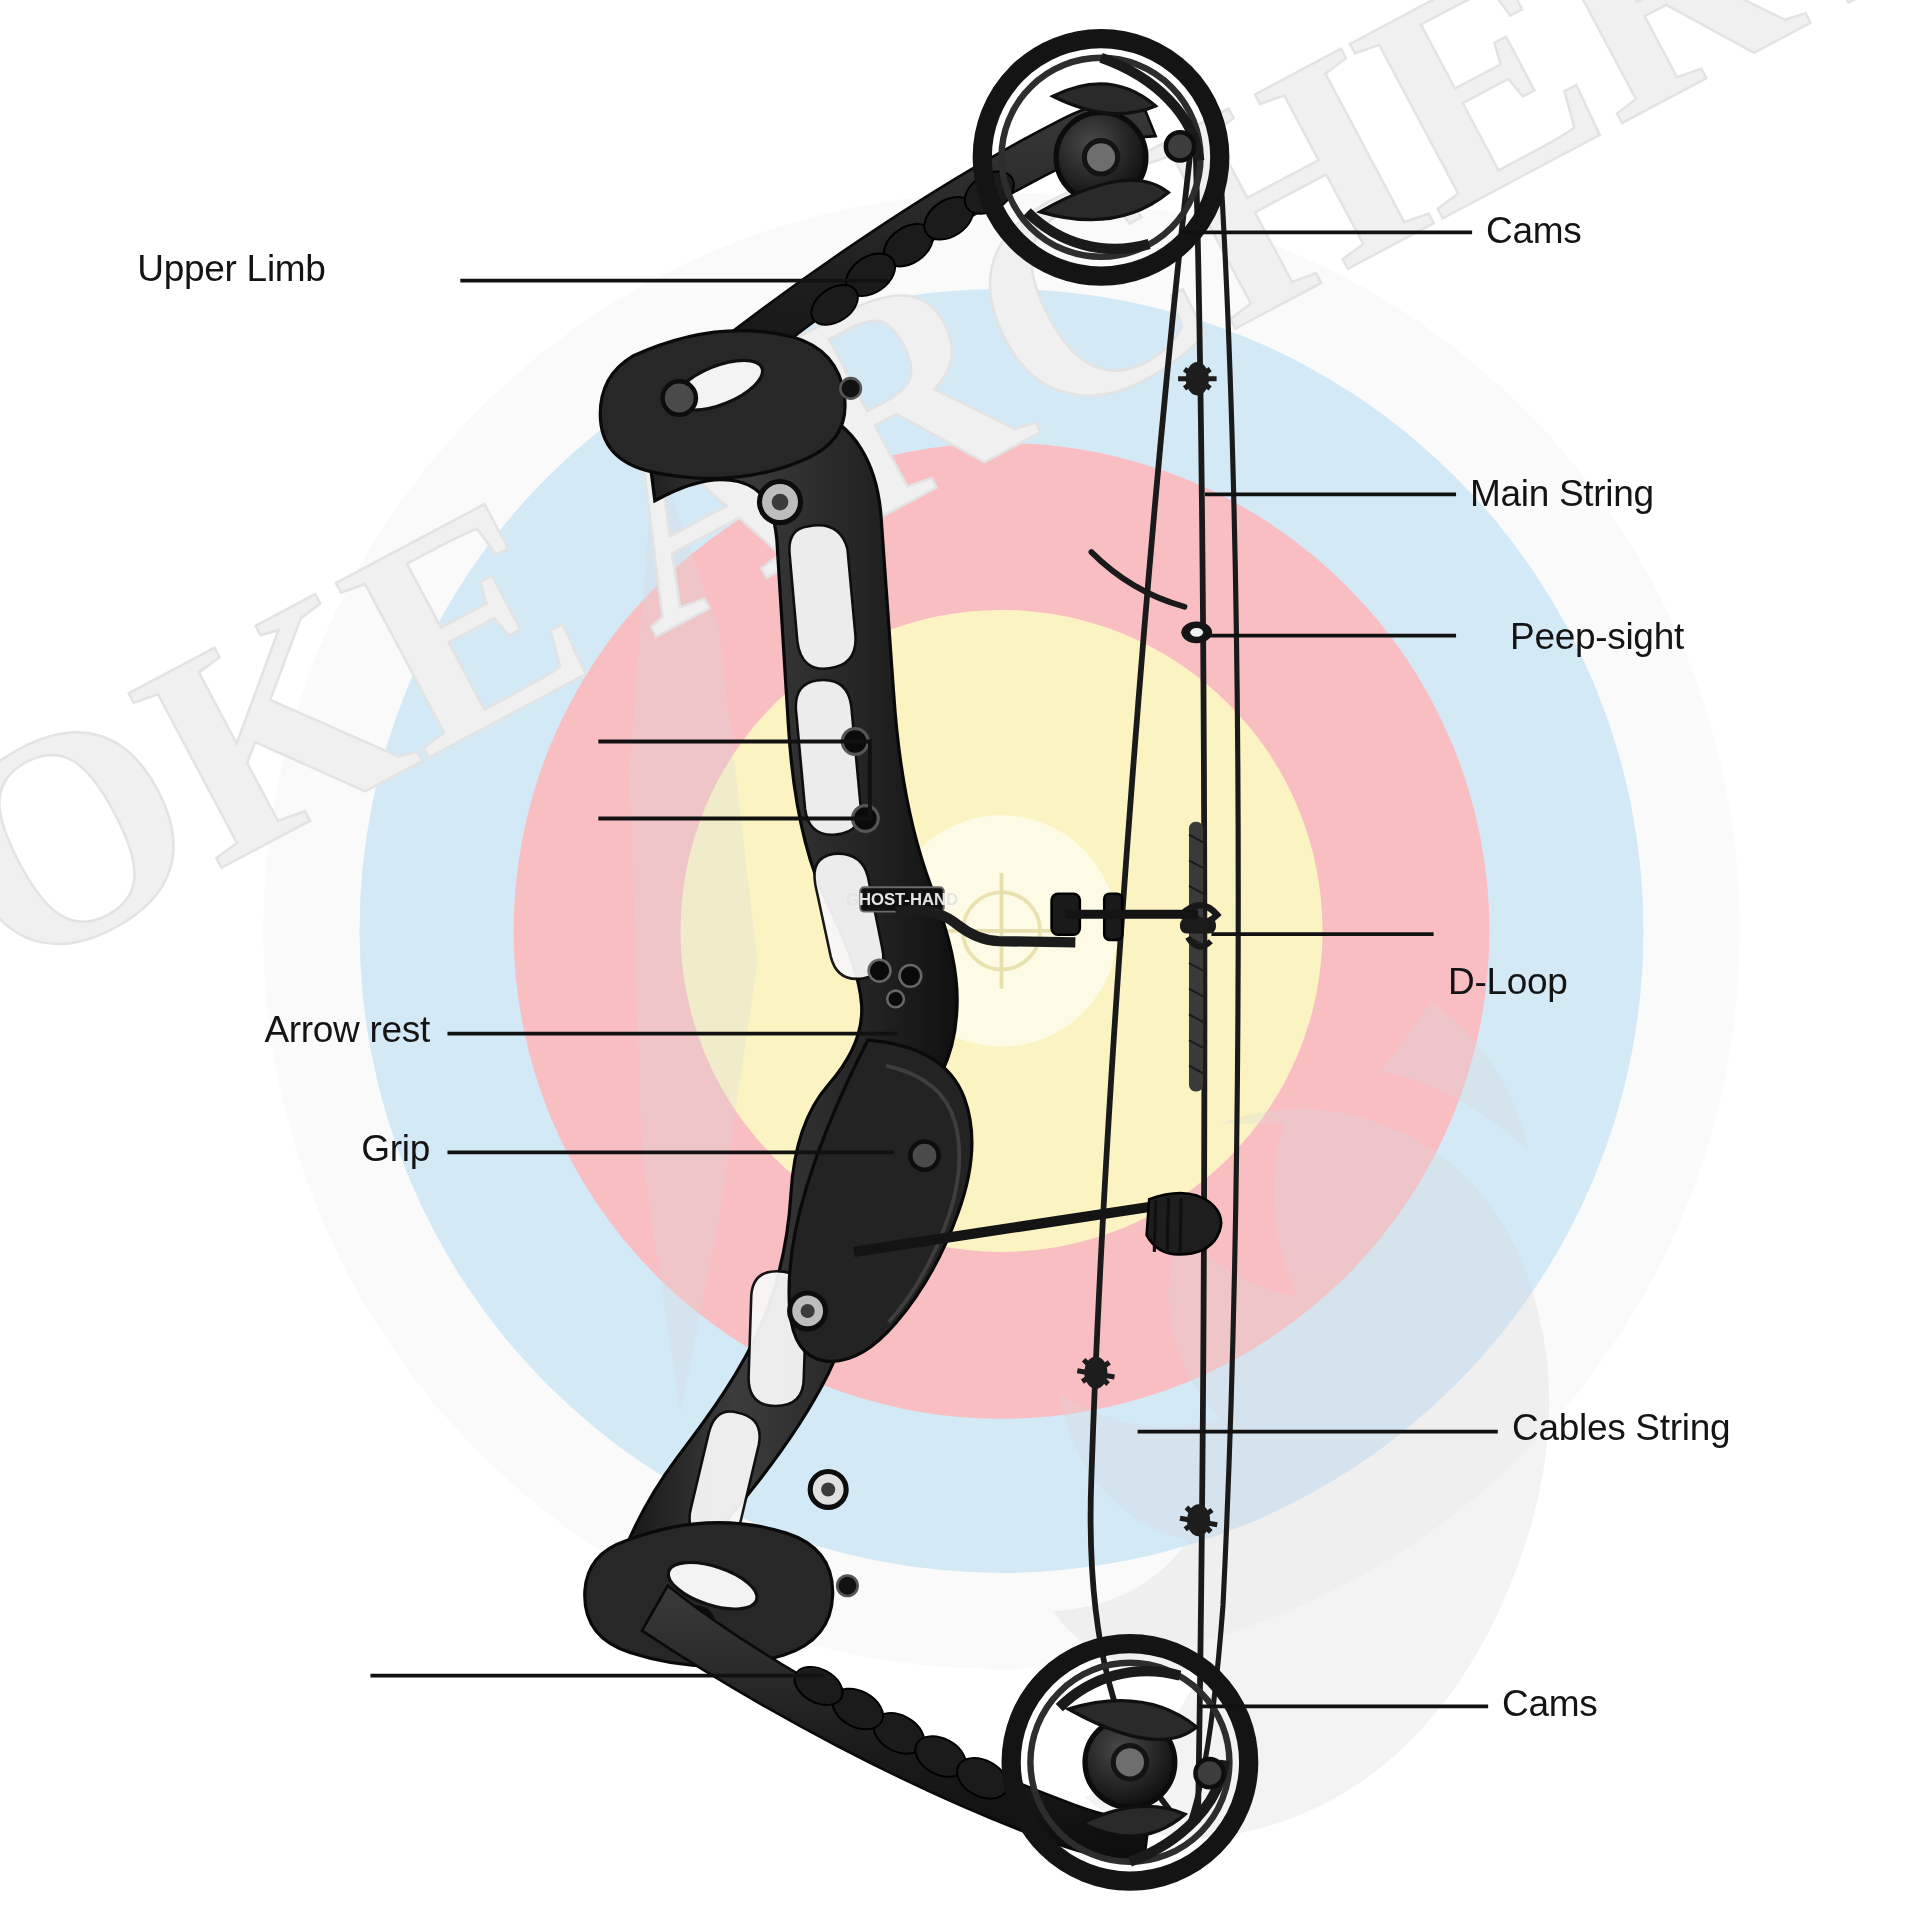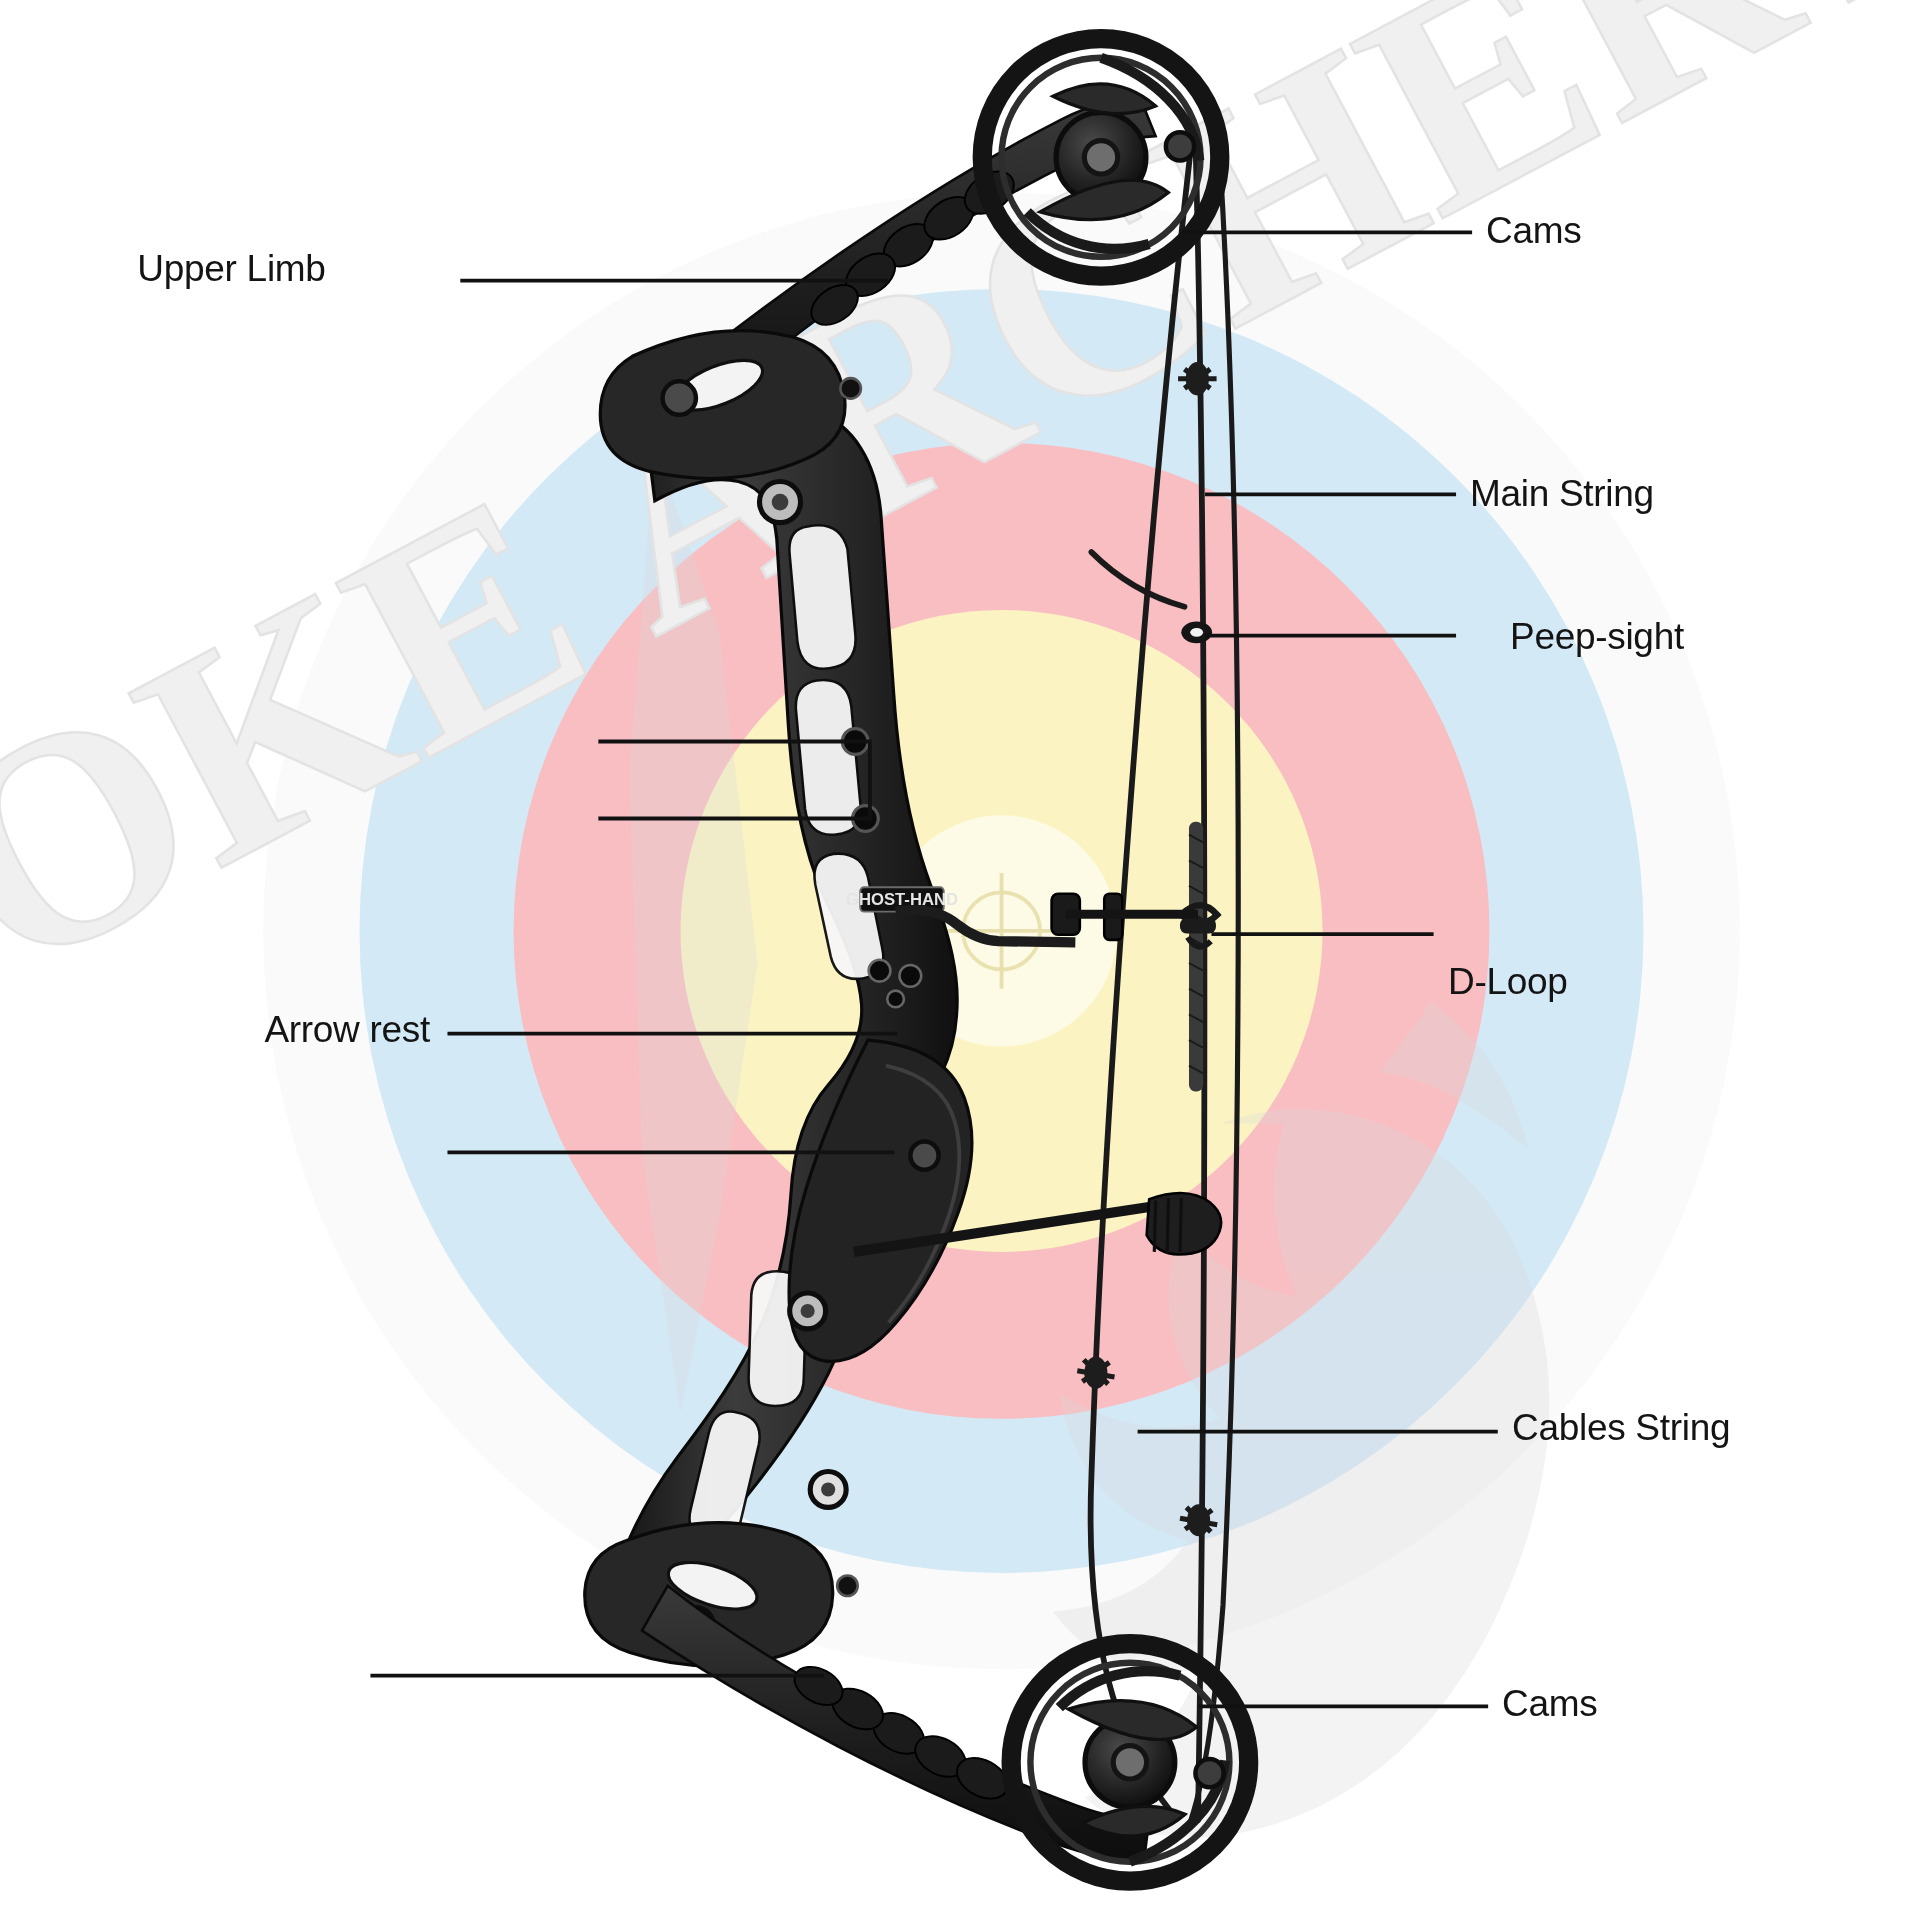--- a/index.html
+++ b/index.html
@@ -317,20 +317,21 @@
 
   <div class="label" style="left:1470px; top:472px;">Main String</div>
 
   <div class="label" style="left:1470px; top:615px;margin-left:40px;">Peep-sight</div>
 
 
   <div class="label" style="left:1448px; top:912px;margin-top:48px;">D-Loop</div>
 
   <div class="label right" style="left:13px; top:1008px; width:417px;">Arrow rest</div>
 
+  <div class="label right" style="left:13px; top:1127px; width:417px;">Grip</div>
 
   <div class="label" style="left:1512px; top:1406px;">Cables String</div>
 
 
   <div class="label" style="left:1502px; top:1682px;">Cams</div>
 
 </div>
 
 
 </body></html>

